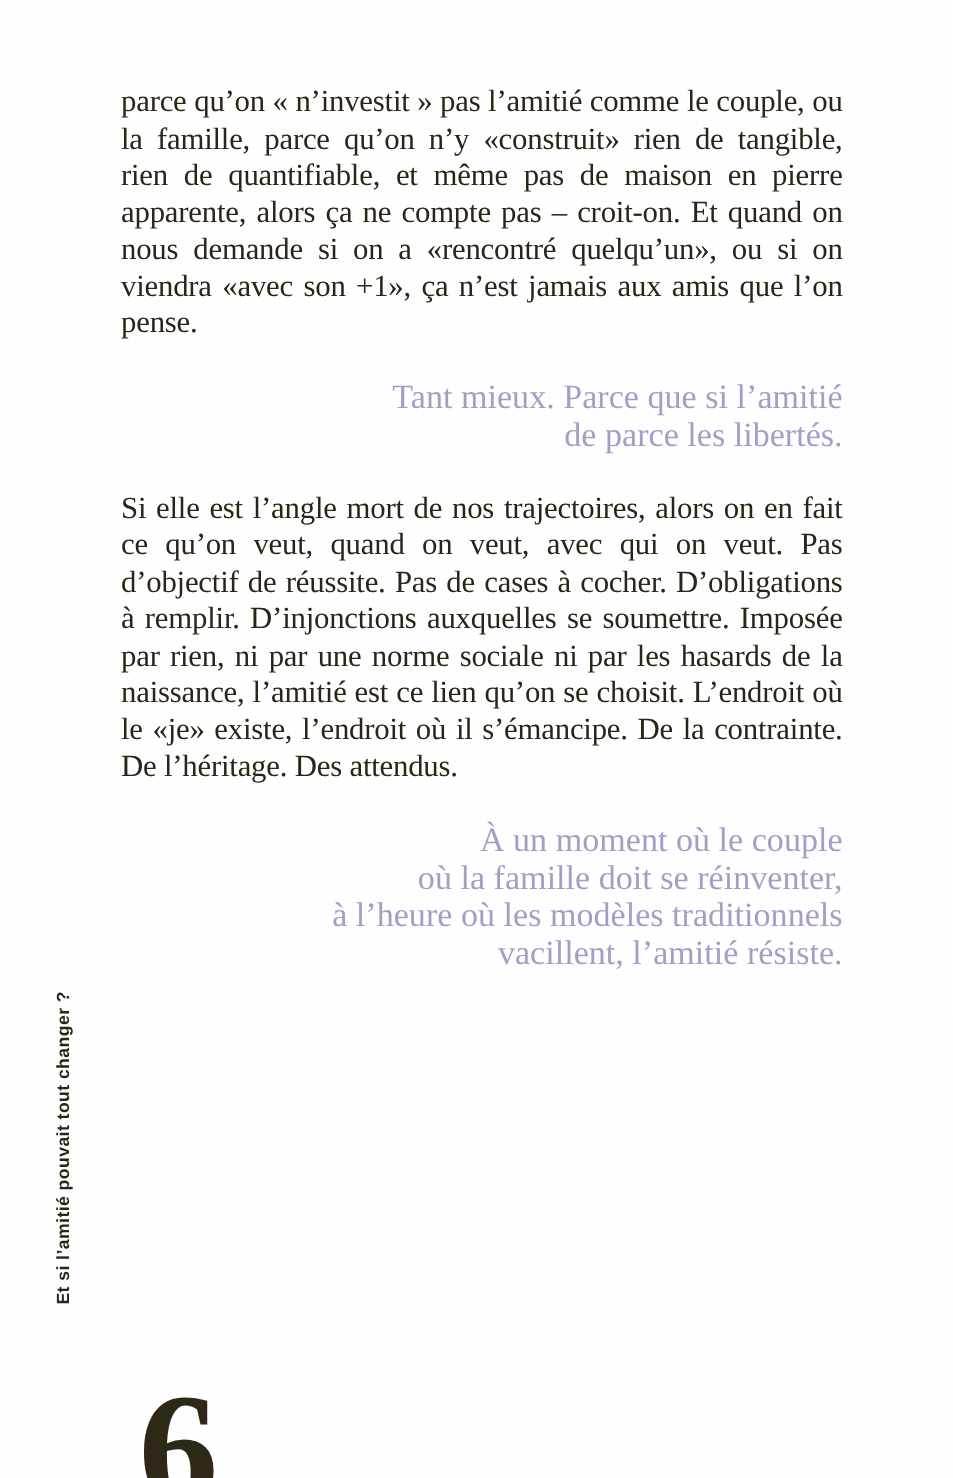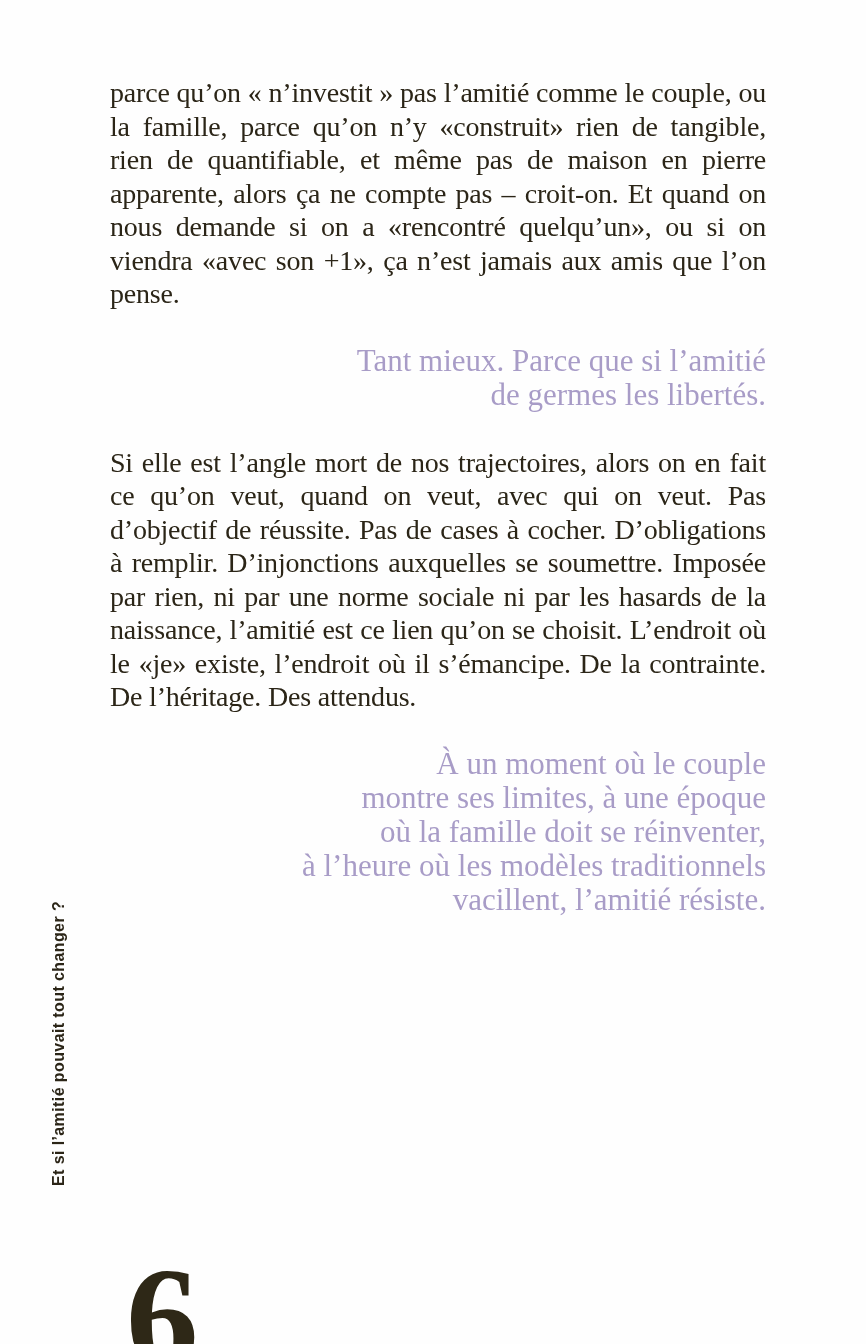--- a/index.html
+++ b/index.html
@@ -69,28 +69,27 @@
 <div class="page">
 
   <div class="vertical-label">Et si l’amitié pouvait tout changer ?</div>
 
   <div class="content-column">
 
     <p class="body-paragraph">parce qu’on « n’investit » pas l’amitié comme le couple, ou la famille, parce qu’on n’y «construit» rien de tangible, rien de quantifiable, et même pas de maison en pierre apparente, alors ça ne compte pas – croit-on. Et quand on nous demande si on a «rencontré quelqu’un», ou si on viendra «avec son +1», ça n’est jamais aux amis que l’on pense.</p>
 
     <div class="pull-quote">
       <div class="quote-line">Tant mieux. Parce que si l’amitié</div>
-      <div class="quote-line">de germes les libertés.</div>
+      <div class="quote-line">de parce les libertés.</div>
     </div>
 
     <p class="body-paragraph">Si elle est l’angle mort de nos trajectoires, alors on en fait ce qu’on veut, quand on veut, avec qui on veut. Pas d’objectif de réussite. Pas de cases à cocher. D’obligations à remplir. D’injonctions auxquelles se soumettre. Imposée par rien, ni par une norme sociale ni par les hasards de la naissance, l’amitié est ce lien qu’on se choisit. L’endroit où le «je» existe, l’endroit où il s’émancipe. De la contrainte. De l’héritage. Des attendus.</p>
 
     <div class="pull-quote">
       <div class="quote-line">À un moment où le couple</div>
-      <div class="quote-line">montre ses limites, à une époque</div>
       <div class="quote-line">où la famille doit se réinventer,</div>
       <div class="quote-line">à l’heure où les modèles traditionnels</div>
       <div class="quote-line">vacillent, l’amitié résiste.</div>
     </div>
 
 
   </div>
 
   <div class="page-number">6</div>
 

